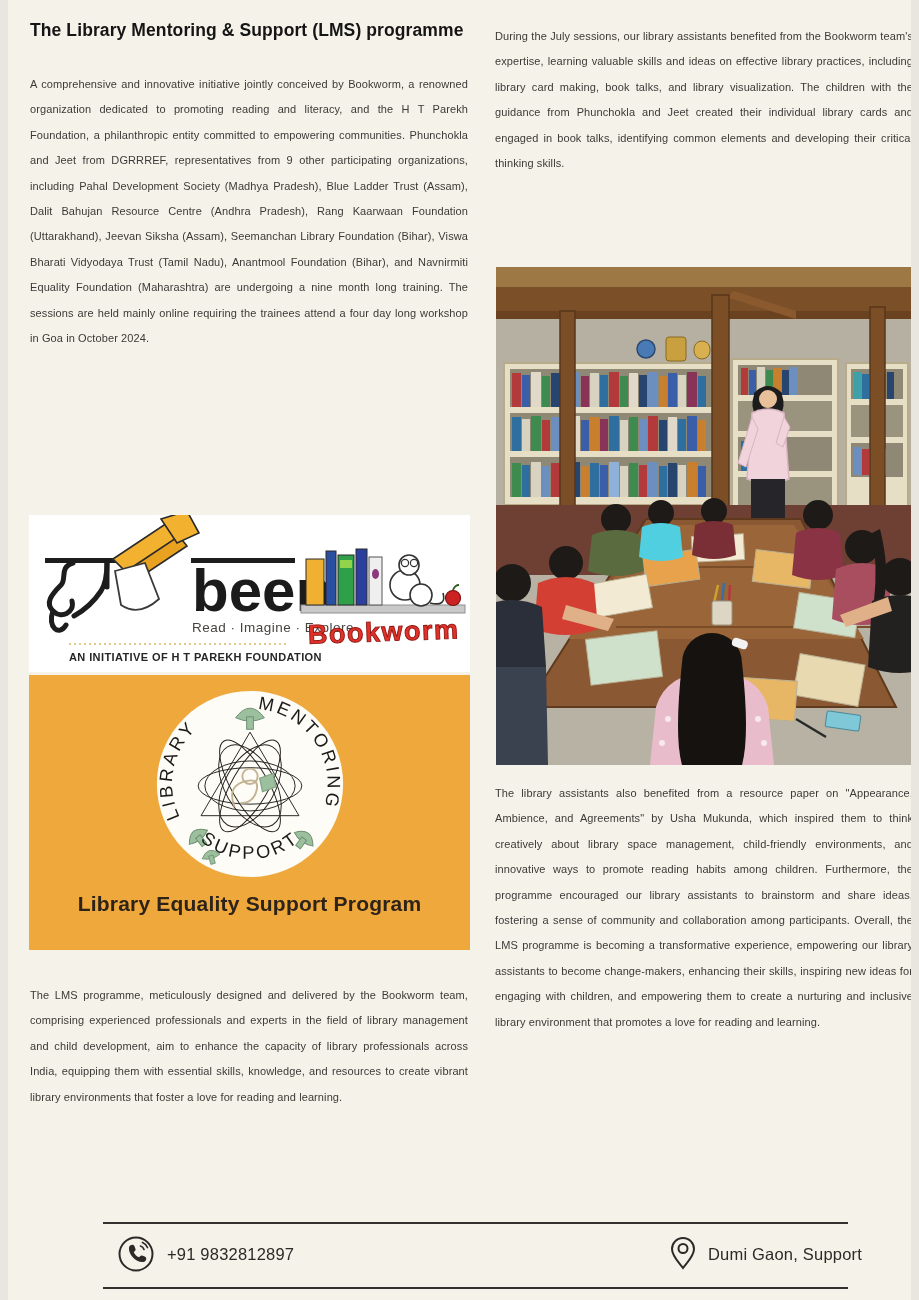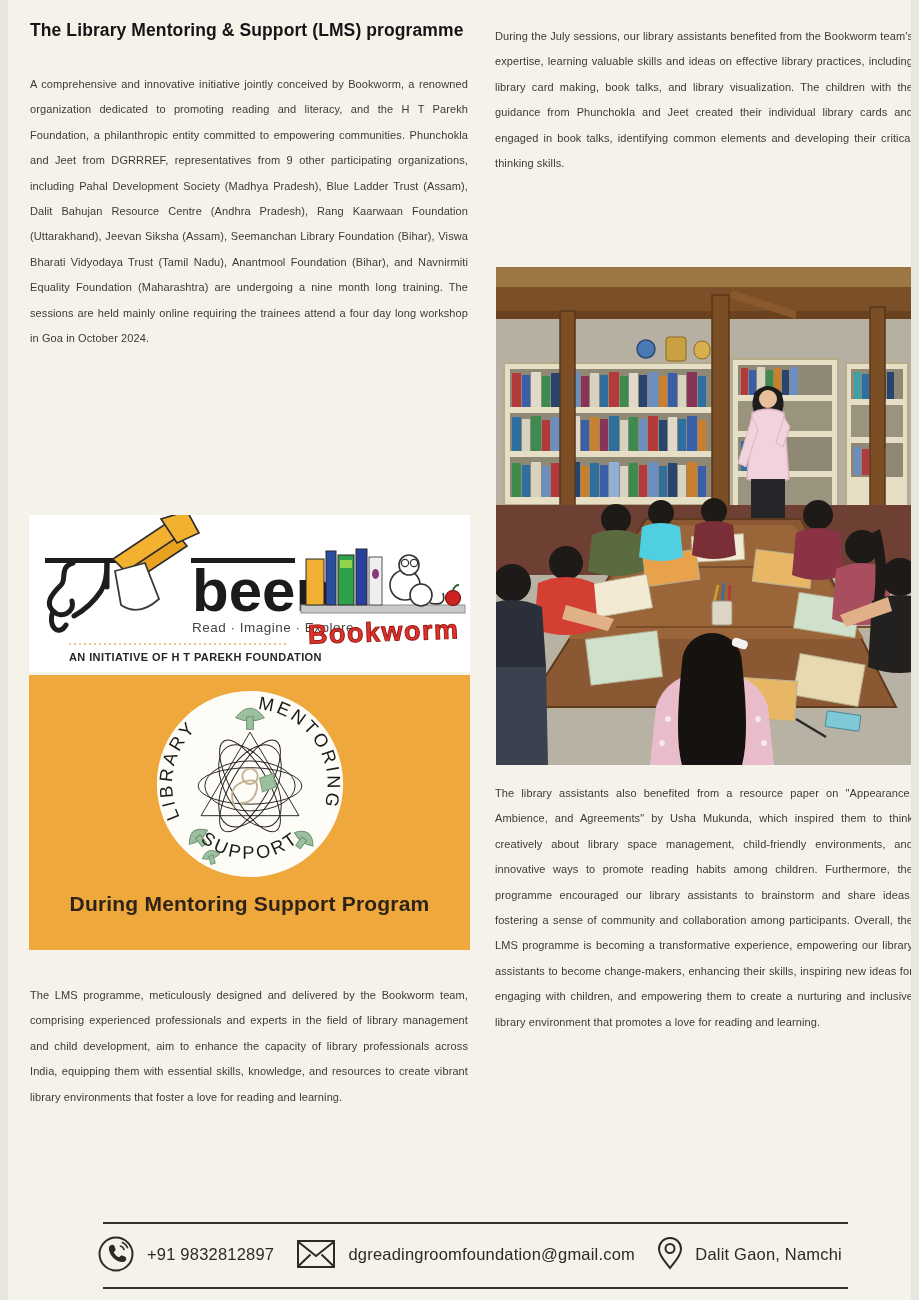--- a/index.html
+++ b/index.html
@@ -30,21 +30,21 @@
   .orange-caption{
     margin-top:12px;font-size:21px;font-weight:bold;color:#2d2318;
     letter-spacing:.2px;text-align:center;
   }
   
   .col-right{left:487px;width:418px;}
   .photo-frame{left:488px;top:267px;width:417px;height:498px;overflow:hidden;}
   
   .footer-rule{left:95px;width:745px;height:2px;background:#33312e;}
   .footer-row{
-    left:89px;top:1230px;width:745px;height:48px;
+    left:109px;top:1230px;width:745px;height:48px;
     display:flex;align-items:center;justify-content:space-between;
   }
   .contact{display:flex;align-items:center;gap:12px;}
   .contact .label{font-size:16.5px;color:#2c2a27;letter-spacing:.2px;}
   svg text{font-family:"Liberation Sans",sans-serif;}
   .serif-arc{font-family:"Liberation Serif",serif;}
 </style>
 </head>
 <body>
 
@@ -160,21 +160,21 @@
           </text>
           <text>
             <textPath href="#arcR" startOffset="2">MENTORING</textPath>
           </text>
           <text>
             <textPath href="#arcB" startOffset="18">SUPPORT</textPath>
           </text>
         </g>
       </svg>
     </div>
-    <div class="orange-caption">During Mentoring Support Program</div>
+    <div class="orange-caption">Library Equality Support Program</div>
   </div>
 
   <p class="body abs col-left" style="top:983px;">The LMS programme, meticulously designed and delivered by the Bookworm team, comprising experienced professionals and experts in the field of library management and child development, aim to enhance the capacity of library professionals across India, equipping them with essential skills, knowledge, and resources to create vibrant library environments that foster a love for reading and learning.</p>
 
   <p class="body abs col-right" style="top:24px;">During the July sessions, our library assistants benefited from the Bookworm team's expertise, learning valuable skills and ideas on effective library practices, including library card making, book talks, and library visualization. The children with the guidance from Phunchokla and Jeet created their individual library cards and engaged in book talks, identifying common elements and developing their critical thinking skills.</p>
 
   <div class="abs photo-frame">
     <svg width="417" height="498" viewBox="0 0 417 498">
       <rect width="417" height="498" fill="#b7b2a4"></rect>
 
@@ -396,30 +396,23 @@
   <div class="abs footer-row">
     <div class="contact">
       <svg width="38" height="38" viewBox="0 0 38 38">
         <circle cx="19" cy="19" r="16.5" fill="none" stroke="#2c2a27" stroke-width="2"></circle>
         <path d="M12 12.5 c.5 -3 4.5 -3.8 5.5 -1.2 l1 2.6 c.5 1.4 -.8 2.2 -1.8 3 c1 2.6 2.8 4.4 5.4 5.4 c.8 -1 1.6 -2.3 3 -1.8 l2.6 1 c2.6 1 1.8 5 -1.2 5.5 c-7 1 -15.5 -7.5 -14.5 -14.5 Z" fill="#2c2a27"></path>
         <path d="M23.5 11 a5.5 5.5 0 0 1 3.5 3.5 M25.5 7.5 a9.5 9.5 0 0 1 5 5" fill="none" stroke="#2c2a27" stroke-width="1.7" stroke-linecap="round"></path>
       </svg>
       <span class="label">+91 9832812897</span>
     </div>
     <div class="contact">
-      <svg width="40" height="30" viewBox="0 0 40 30">
-        <rect x="2" y="2" width="36" height="26" fill="none" stroke="#2c2a27" stroke-width="2"></rect>
-        <path d="M2.5 3 L20 17 L37.5 3 M2.5 27 L14.5 15.5 M37.5 27 L25.5 15.5" fill="none" stroke="#2c2a27" stroke-width="2"></path>
-      </svg>
-      <span class="label">dgreadingroomfoundation@gmail.com</span>
-    </div>
-    <div class="contact">
       <svg width="26" height="36" viewBox="0 0 26 36">
         <path d="M13 2 C6.5 2 2 7.5 2 13 c0 7.5 8 14.5 11 19 c3 -4.5 11 -11.5 11 -19 C24 7.5 19.5 2 13 2 Z" fill="none" stroke="#2c2a27" stroke-width="2"></path>
         <circle cx="13" cy="12.5" r="4.5" fill="none" stroke="#2c2a27" stroke-width="2"></circle>
       </svg>
-      <span class="label">Dalit Gaon, Namchi</span>
+      <span class="label">Dumi Gaon, Support</span>
     </div>
   </div>
 
   <div class="abs footer-rule" style="top:1287px;"></div>
 
 </div>
 
 </body></html>

